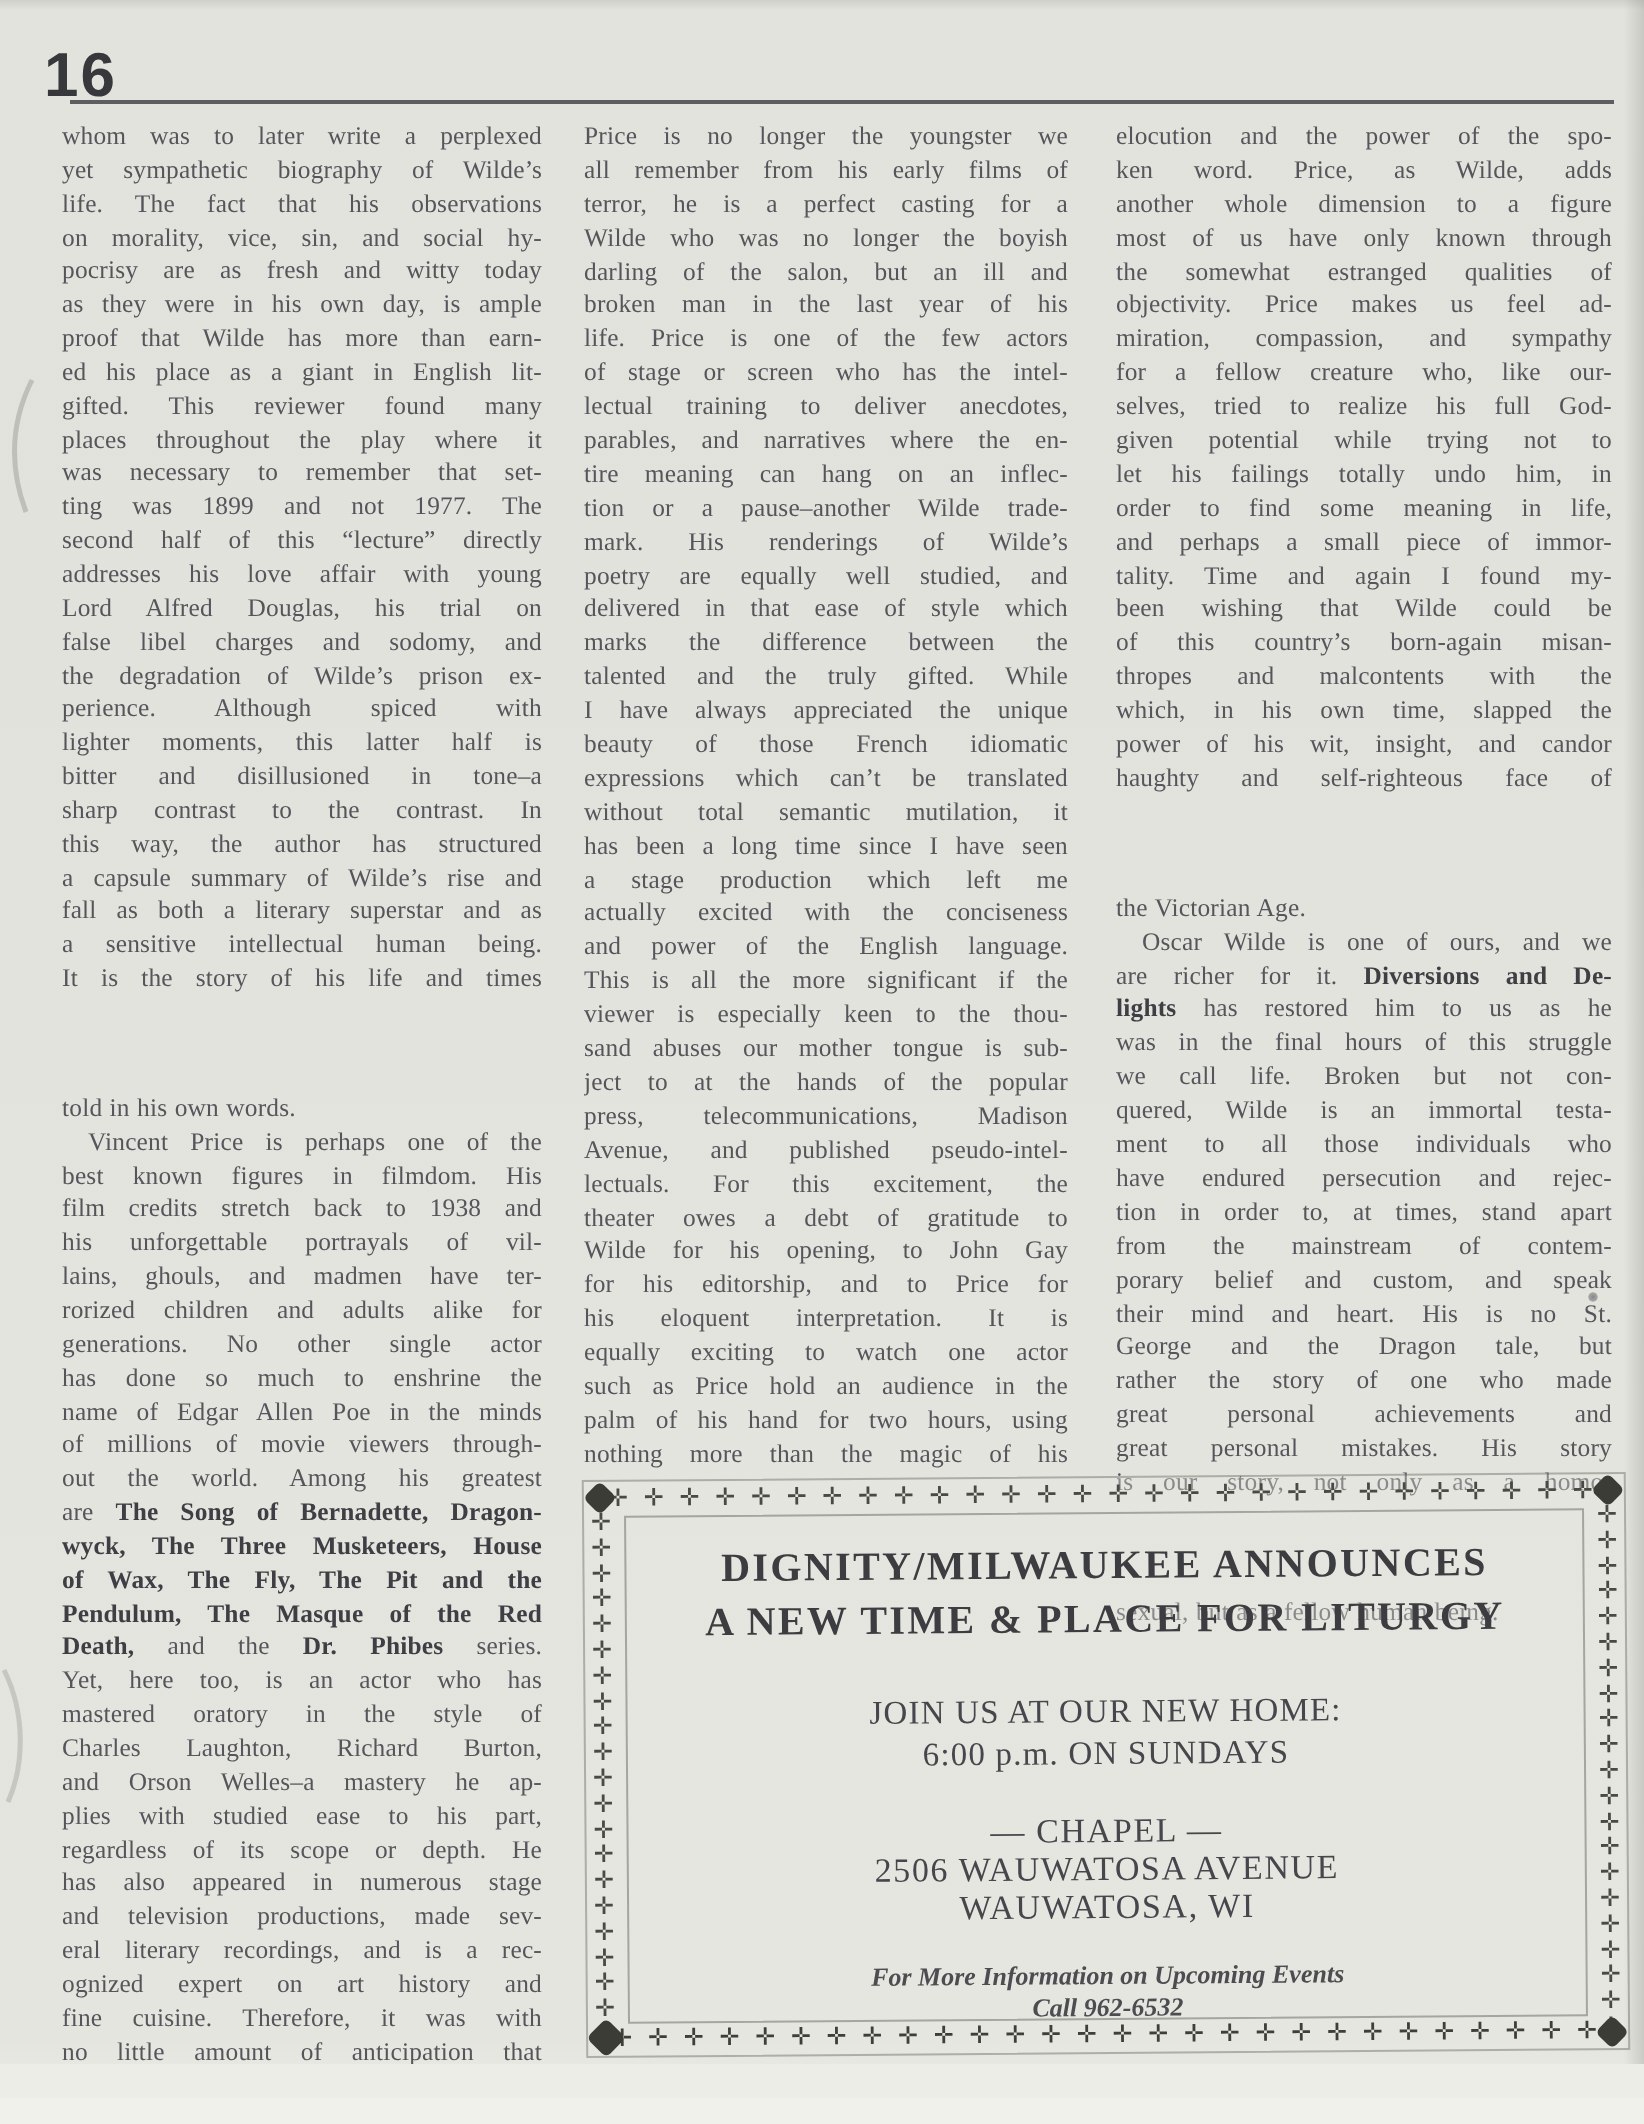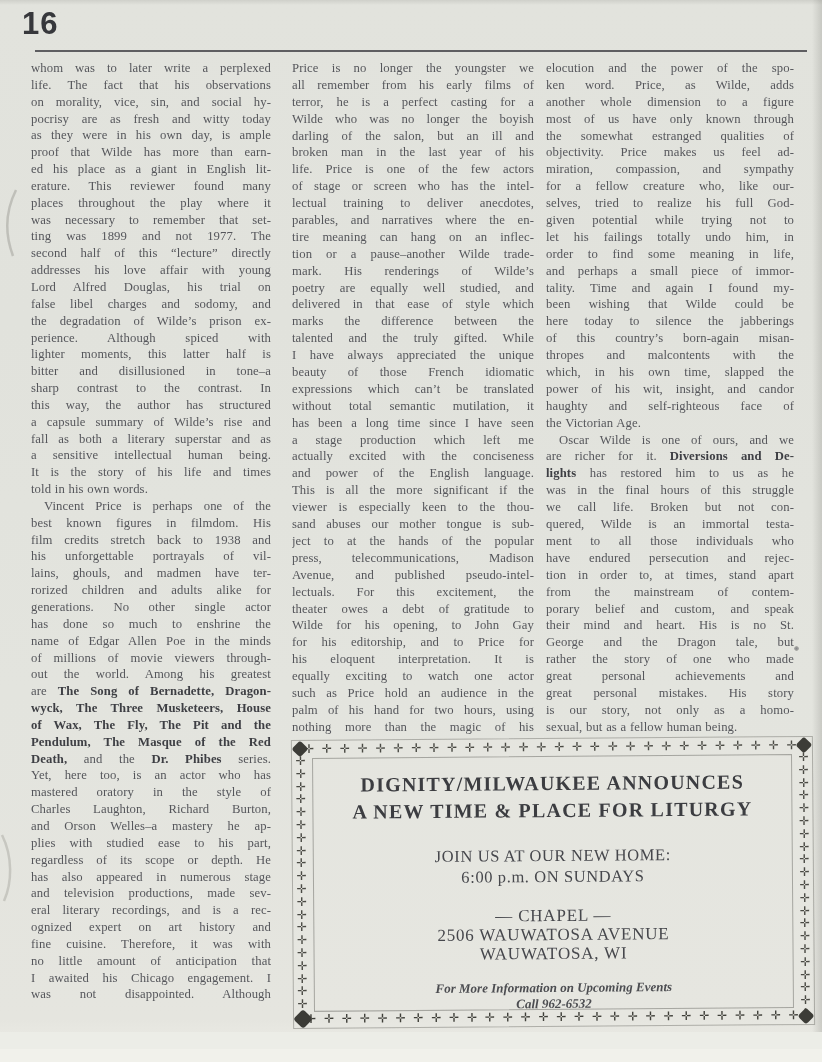--- a/index.html
+++ b/index.html
@@ -8,37 +8,37 @@
     background:linear-gradient(180deg,#cfd0ca 0px,#e2e3dd 5px,#e1e2dc 30%,#e3e4de 65%,#e5e5df 96%,#eeeee8 100%);
     font-family:"Liberation Serif","DejaVu Serif",serif;
     color:#55565b;
   }
   .edge-right{position:absolute;top:0;right:0;width:10px;height:100%;
     background:linear-gradient(270deg,rgba(120,120,115,0.25),rgba(120,120,115,0));}
   .bottom-band{position:absolute;left:0;right:0;top:1032px;height:30px;background:#ecede7;}
   .bottom-band2{position:absolute;left:0;right:0;top:1049px;height:13px;background:#f1f1eb;}
 
   .page-number{
-    position:absolute;left:22px;top:6px;
+    position:absolute;left:22px;top:20px;
     font-family:"Liberation Sans","DejaVu Sans",sans-serif;
     font-weight:bold;font-size:31px;letter-spacing:1px;color:#37383c;
   }
   .page-rule{position:absolute;left:35px;top:50px;width:772px;height:2px;background:#46474b;opacity:.85;}
 
   .col{position:absolute;top:60px;}
   .col1{left:31px;width:240px;}
   .col2{left:292px;width:242px;}
-  .col3{left:546px;width:248px;}
+  .col3{left:558px;width:248px;}
   .tline{
     font-size:12.7px;line-height:16.85px;height:16.85px;overflow:hidden;
     text-align:justify;text-align-last:justify;
     letter-spacing:.1px;word-spacing:.4px;white-space:nowrap;
   }
   .col2 .tline,.col3 .tline{line-height:16.9px;height:16.9px;}
-  .tline.endline{text-align-last:left;}
+  .tline.endline{text-align-last:left;margin-top:48px;}
   .tline.indent{text-indent:13px;}
   .tline b{color:#3e3f44;}
 
   .ad-box{
     position:absolute;left:292px;top:738px;width:520px;height:287px;
     transform:rotate(-0.45deg);
     border:1px solid rgba(70,70,64,.35);
     background:rgba(232,233,227,0.35);
   }
   .orn{color:#4a4a44;font-family:"DejaVu Sans",sans-serif;}
@@ -77,27 +77,28 @@
 </head>
 <body>
 
 <div class="page">
 
   <div class="page-number">16</div>
   <div class="page-rule"></div>
 
   <div class="col col1">
       <div class="tline">whom was to later write a perplexed</div>
+      <div class="tline">yet sympathetic biography of Wilde’s</div>
       <div class="tline">life.  The fact that his observations</div>
       <div class="tline">on morality, vice, sin, and social hy-</div>
       <div class="tline">pocrisy are as fresh and witty today</div>
       <div class="tline">as they were in his own day, is ample</div>
       <div class="tline">proof that Wilde has more than earn-</div>
       <div class="tline">ed his place as a giant in English lit-</div>
-      <div class="tline">erature.  This reviewer found many</div>
+      <div class="tline">gifted.  This reviewer found many</div>
       <div class="tline">places throughout the play where it</div>
       <div class="tline">was necessary to remember that set-</div>
       <div class="tline">ting was 1899 and not 1977.  The</div>
       <div class="tline">second half of this “lecture” directly</div>
       <div class="tline">addresses his love affair with young</div>
       <div class="tline">Lord Alfred Douglas, his trial on</div>
       <div class="tline">false libel charges and sodomy, and</div>
       <div class="tline">the degradation of Wilde’s prison ex-</div>
       <div class="tline">perience.  Although spiced with</div>
       <div class="tline">lighter moments, this latter half is</div>
@@ -191,21 +192,20 @@
       <div class="tline">objectivity.  Price makes us feel ad-</div>
       <div class="tline">miration, compassion, and sympathy</div>
       <div class="tline">for a fellow creature who, like our-</div>
       <div class="tline">selves, tried to realize his full God-</div>
       <div class="tline">given potential while trying not to</div>
       <div class="tline">let his failings totally undo him, in</div>
       <div class="tline">order to find some meaning in life,</div>
       <div class="tline">and perhaps a small piece of immor-</div>
       <div class="tline">tality.  Time and again I found my-</div>
       <div class="tline">been wishing that Wilde could be</div>
-      <div class="tline">here today to silence the jabberings</div>
       <div class="tline">of this country’s born-again misan-</div>
       <div class="tline">thropes and malcontents with the</div>
       <div class="tline">which, in his own time, slapped the</div>
       <div class="tline">power of his wit, insight, and candor</div>
       <div class="tline">haughty and self-righteous face of</div>
       <div class="tline endline">the Victorian Age.</div>
       <div class="tline indent">Oscar Wilde is one of ours, and we</div>
       <div class="tline"><span>are richer for it.  </span><b>Diversions and De-</b></div>
       <div class="tline"><b>lights</b><span> has restored him to us as he</span></div>
       <div class="tline">was in the final hours of this struggle</div>

